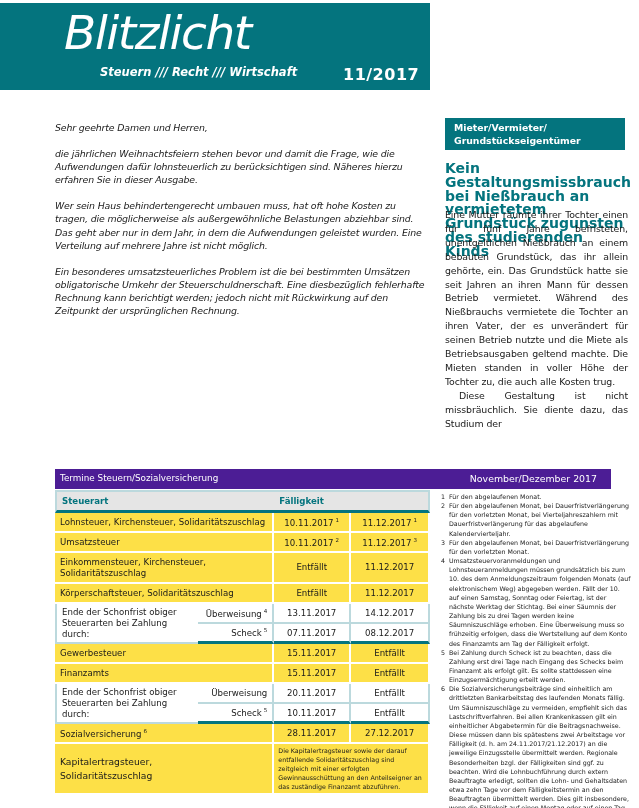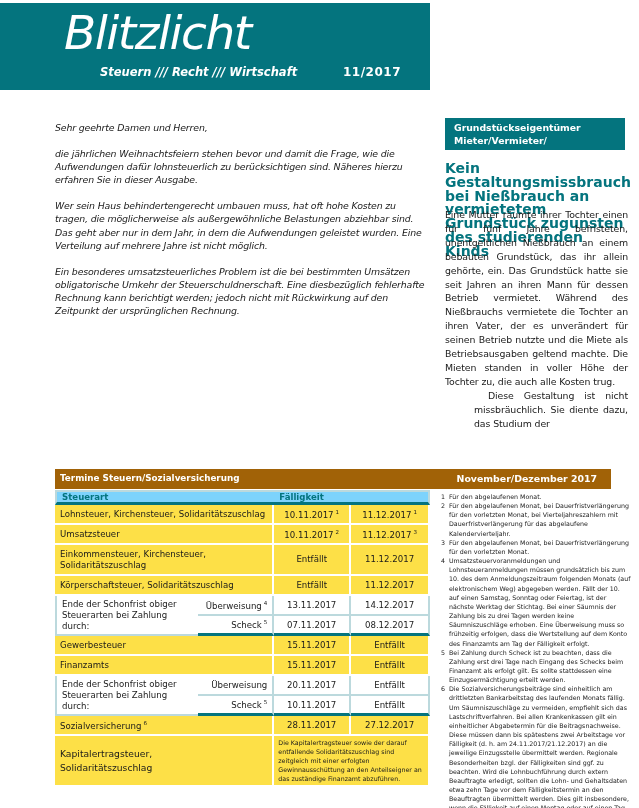--- a/index.html
+++ b/index.html
@@ -14,21 +14,21 @@
     position: absolute; left: 64px; top: 2px;
     font-family: "DejaVu Sans", sans-serif; font-style: italic; font-weight: normal;
     font-size: 47px; letter-spacing: -1.5px; line-height: 56px;
   }
   .masthead .tagline {
     position: absolute; left: 100px; top: 62px;
     font-style: italic; font-weight: bold; font-size: 11.5px; letter-spacing: 0px;
   }
   .masthead .issue {
     position: absolute; left: 343px; top: 62px;
-    font-weight: bold; font-size: 12px; letter-spacing: 0.5px;
+    font-weight: bold; font-size: 16px; letter-spacing: 0.5px;
   }
 
   .letter {
     position: absolute; left: 55px; top: 121px; width: 375px;
     font-family: "DejaVu Sans", sans-serif; font-style: italic;
     font-size: 9.4px; line-height: 13.1px; color: #1a1a1a; letter-spacing: -0.15px;
   }
   .letter p { margin-bottom: 13px; }
 
   .sidebar-box {
@@ -39,46 +39,46 @@
   }
   .article-head {
     position: absolute; left: 445px; top: 162px; width: 185px;
     color: #04747e; font-weight: bold; font-size: 14px; line-height: 13.8px;
   }
   .article-body {
     position: absolute; left: 445px; top: 208px; width: 183px;
     font-size: 9.4px; line-height: 13.9px; color: #1a1a1a; text-align: justify;
     letter-spacing: -0.1px;
   }
-  .article-body .indent { text-indent: 14px; margin-left: 29px; }
+  .article-body .indent { text-indent: 14px; }
 
   .deadline-bar {
     position: absolute; left: 55px; top: 469px; width: 556px; height: 20px;
-    background: #a16207; color: #fff; font-weight: bold; font-size: 8.8px;
+    background: #4c1d95; color: #fff; font-weight: normal; font-size: 8.8px;
   }
   .deadline-bar .left { position: absolute; left: 5px; top: 4px; }
   .deadline-bar .right { position: absolute; right: 14px; top: 4px; font-size: 9.4px; }
 
   table.deadlines {
     position: absolute; left: 55px; top: 490px; width: 375px;
     border-collapse: separate; border-spacing: 0;
     font-size: 8.6px; color: #1a1a1a;
   }
   table.deadlines td, table.deadlines th {
     background: #fde047; border-bottom: 2px solid #fff; border-right: 2px solid #fff;
     padding: 0 5px; vertical-align: middle; height: 20px; font-weight: normal;
     text-align: left;
   }
   table.deadlines .c1 { width: 137px; }
   table.deadlines .c2 { width: 71px; text-align: right; }
   table.deadlines .c3 { width: 82px; text-align: center; }
   table.deadlines .c4 { width: 85px; text-align: center; }
   table.deadlines thead th {
-    background: #7dd3fc; color: #04747e; font-weight: bold;
-    height: 15px; border: 2px solid #bcd9dd; border-bottom: 3px solid #04747e;
+    background: #e5e5e5; color: #04747e; font-weight: bold;
+    height: 23px; border: 2px solid #bcd9dd; border-bottom: 3px solid #04747e;
     border-right: 0;
   }
   table.deadlines thead th.hc3 { border-left: 0; border-right: 2px solid #bcd9dd; }
   table.deadlines tr.white td { background: #fff; border-right: 2px solid #bcd9dd; border-bottom: 2px solid #bcd9dd; }
   table.deadlines tr.white td.c1 { border-right: 0; }
   table.deadlines tr.white td.first { border-left: 2px solid #bcd9dd; }
   table.deadlines tr.sep td { border-bottom: 3px solid #04747e; }
   table.deadlines td.tall { height: 31px; line-height: 11px; }
   table.deadlines td.schonfrist { line-height: 11px; vertical-align: top; padding-top: 3px; }
   table.deadlines td.kap-left { height: 46px; font-size: 9.2px; line-height: 14px; }
@@ -102,22 +102,22 @@
 </div>
 
 <div class="letter">
   <p>Sehr geehrte Damen und Herren,</p>
   <p>die jährlichen Weihnachtsfeiern stehen bevor und damit die Frage, wie die Aufwendungen dafür lohnsteuerlich zu berücksichtigen sind. Näheres hierzu erfahren Sie in dieser Ausgabe.</p>
   <p>Wer sein Haus behindertengerecht umbauen muss, hat oft hohe Kosten zu tragen, die möglicherweise als außergewöhnliche Belastungen abziehbar sind. Das geht aber nur in dem Jahr, in dem die Aufwendungen geleistet wurden. Eine Verteilung auf mehrere Jahre ist nicht möglich.</p>
   <p>Ein besonderes umsatzsteuerliches Problem ist die bei bestimmten Umsätzen obligatorische Umkehr der Steuerschuldnerschaft. Eine diesbezüglich fehlerhafte Rechnung kann berichtigt werden; jedoch nicht mit Rückwirkung auf den Zeitpunkt der ursprünglichen Rechnung.</p>
 </div>
 
 <div class="sidebar-box">
+  <div>Mieter/Vermieter/</div>
   <div>Grundstückseigentümer</div>
-  <div>Mieter/Vermieter/</div>
 </div>
 <div class="article-head">Kein Gestaltungsmissbrauch bei Nießbrauch an vermietetem Grundstück zugunsten des studierenden Kinds</div>
 <div class="article-body">
   <p>Eine Mutter räumte ihrer Tochter einen für fünf Jahre befristeten, unentgeltlichen Nießbrauch an einem bebauten Grundstück, das ihr allein gehörte, ein. Das Grundstück hatte sie seit Jahren an ihren Mann für dessen Betrieb vermietet. Während des Nießbrauchs vermietete die Tochter an ihren Vater, der es unverändert für seinen Betrieb nutzte und die Miete als Betriebsausgaben geltend machte. Die Mieten standen in voller Höhe der Tochter zu, die auch alle Kosten trug.</p>
   <p class="indent">Diese Gestaltung ist nicht missbräuchlich. Sie diente dazu, das Studium der</p>
 </div>
 
 <div class="deadline-bar">
   <span class="left">Termine Steuern/Sozialversicherung</span>
   <span class="right">November/Dezember 2017</span>

